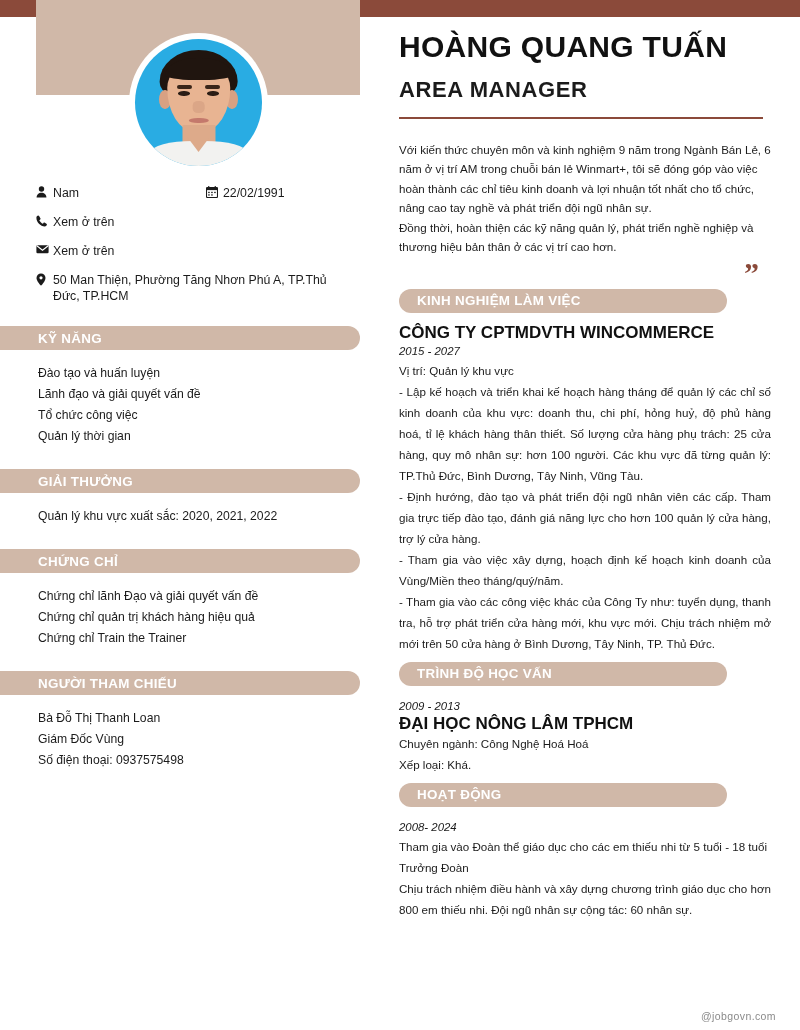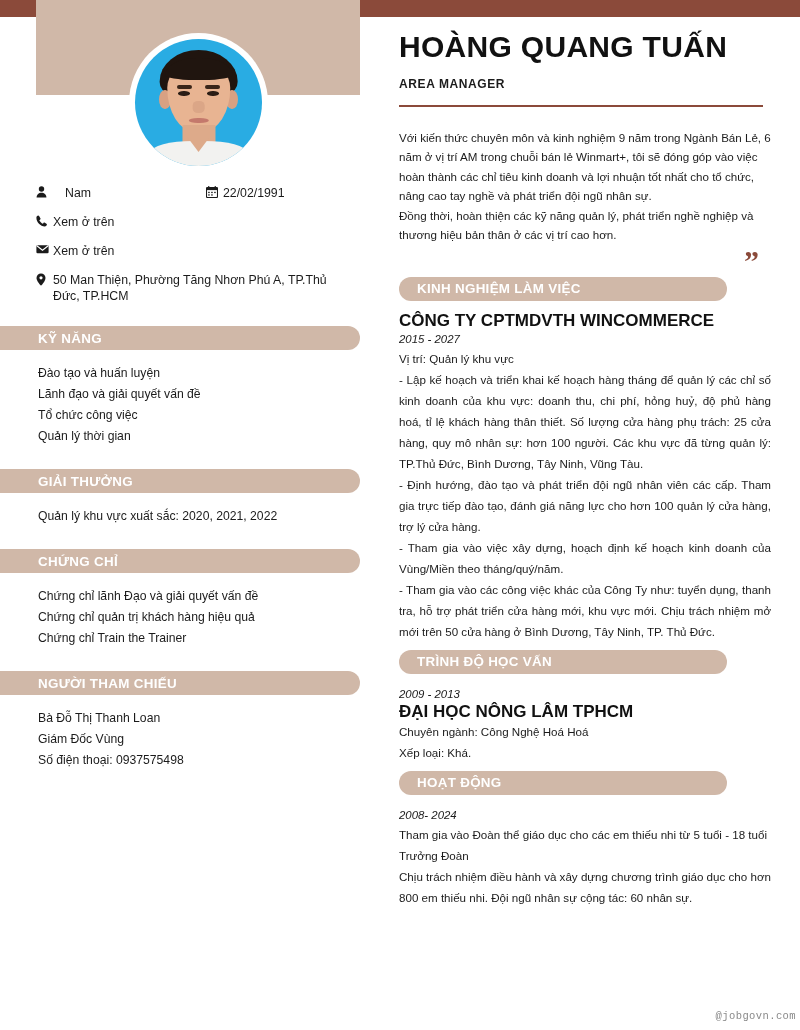--- a/index.html
+++ b/index.html
@@ -130,21 +130,21 @@
     width: 374px;
   }
   .contact-grid {
     padding-left: 36px; padding-right: 14px;
   }
   .contact-row {
     display: flex; align-items: flex-start;
     margin-bottom: 13px;
   }
   .contact-cell { display: flex; align-items: flex-start; }
-  .contact-cell.first { width: 170px; gap: 12px; }
+  .contact-cell.first { width: 170px; }
   .ci {
     width: 17px; min-width: 17px;
     display: inline-flex; justify-content: flex-start; align-items: center;
     margin-top: 1px;
   }
   .ci svg { display: block; fill: #1b1b1b; }
   .ctext {
     font-size: 12.3px; color: #1b1b1b;
     line-height: 16px;
   }
@@ -178,21 +178,21 @@
     position: absolute; left: 399px; top: 28px;
     width: 372px;
   }
   .name {
     font-size: 30px; font-weight: bold;
     color: #111111; letter-spacing: .3px;
     line-height: 38px;
   }
   .role {
     margin-top: 11px;
-    font-size: 12px; font-weight: bold;
+    font-size: 22px; font-weight: bold;
     color: #1b1b1b; letter-spacing: .6px;
   }
   .divider {
     margin-top: 14px;
     height: 1.5px; width: 364px;
     background: #8b4a3a;
   }
   .summary {
     margin-top: 21px;
     font-size: 11.6px; color: #1b1b1b;
@@ -235,22 +235,22 @@
     color: #1b1b1b; line-height: 18px;
   }
   .r-text {
     font-size: 11.6px; color: #1b1b1b;
     line-height: 21px;
   }
   .r-just { text-align: justify; }
 
   
   .footer {
-    position: absolute; right: 4px; bottom: 8px;
-    font-family: Liberation Mono, monospace;
+    position: absolute; right: 24px; bottom: 8px;
+    font-family: Liberation Sans, sans-serif;
     font-size: 10.5px;
     color: #8a8a8a;
     letter-spacing: .4px;
   }
 </style>
 </head>
 <body>
 
 <div id="page">
 

